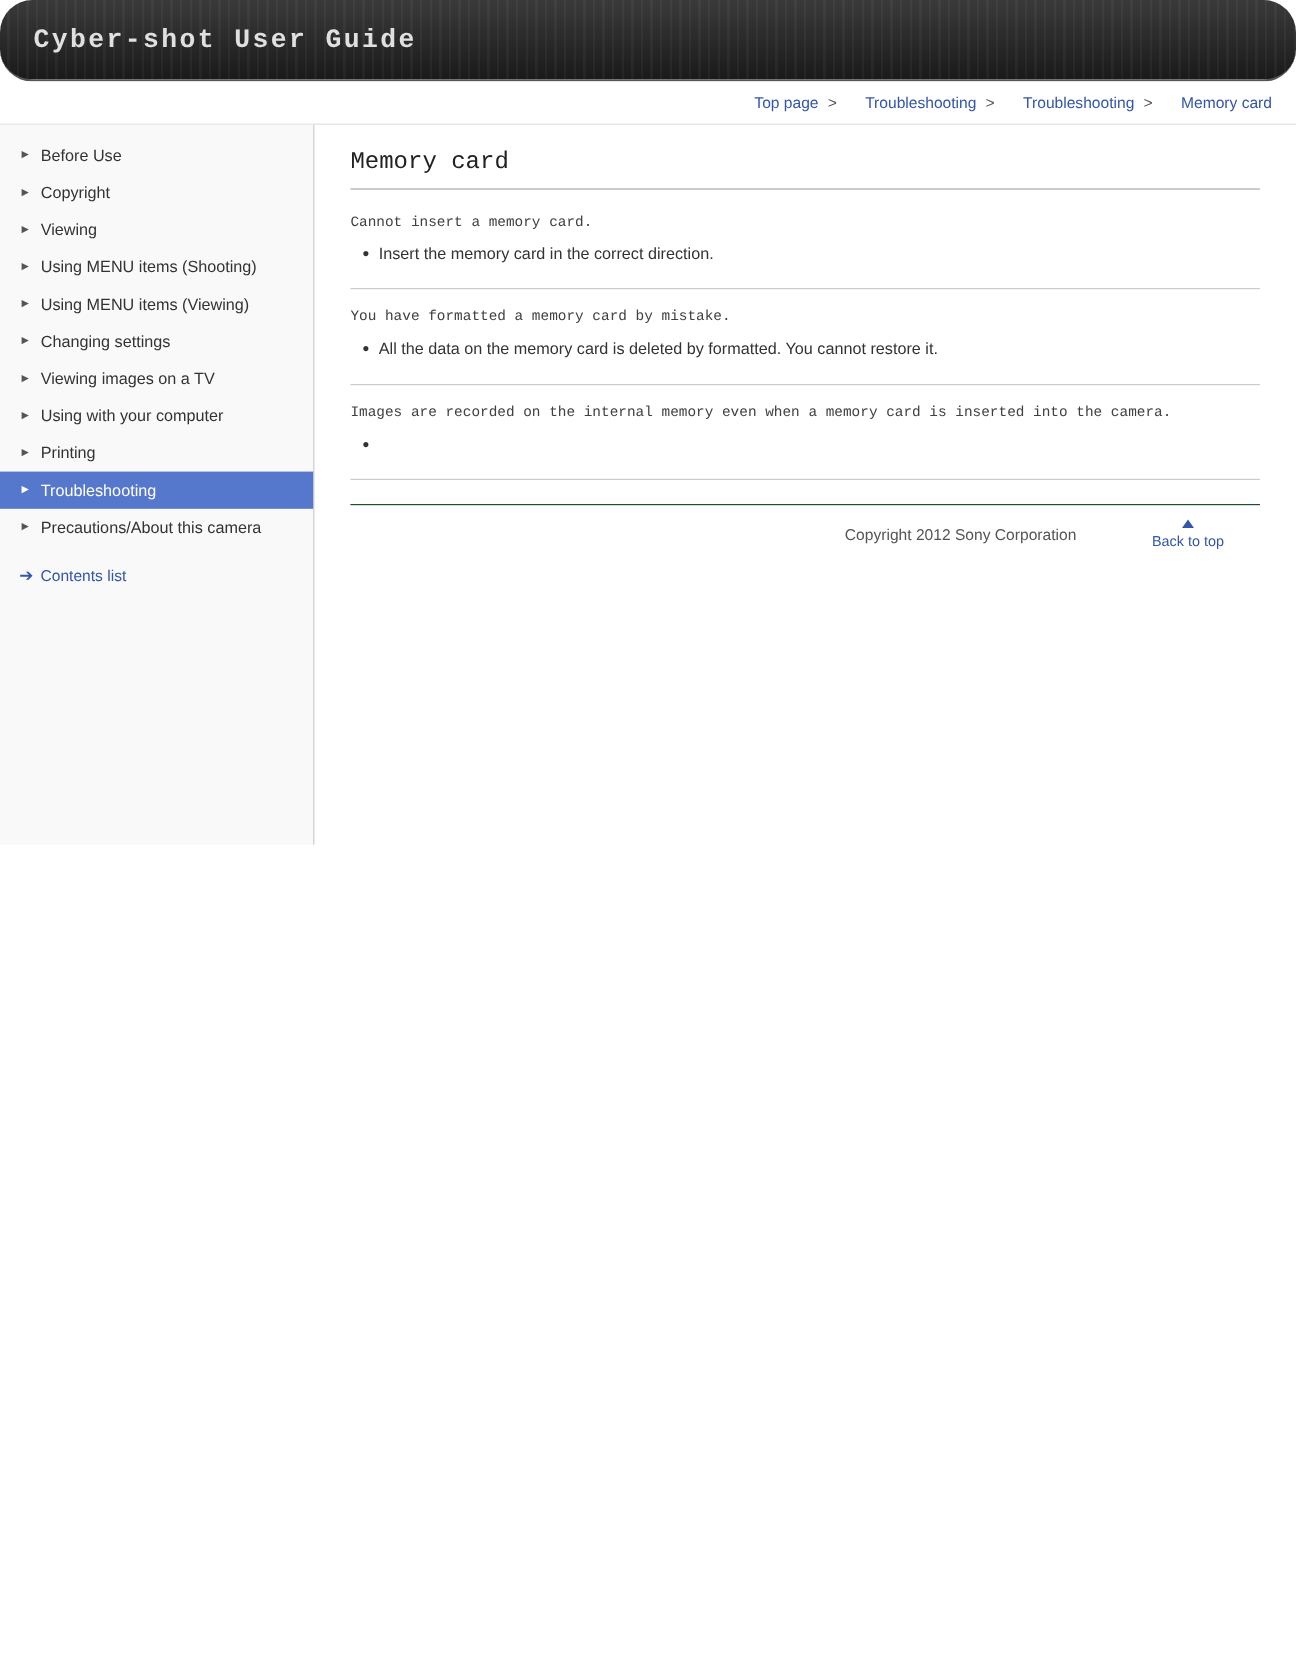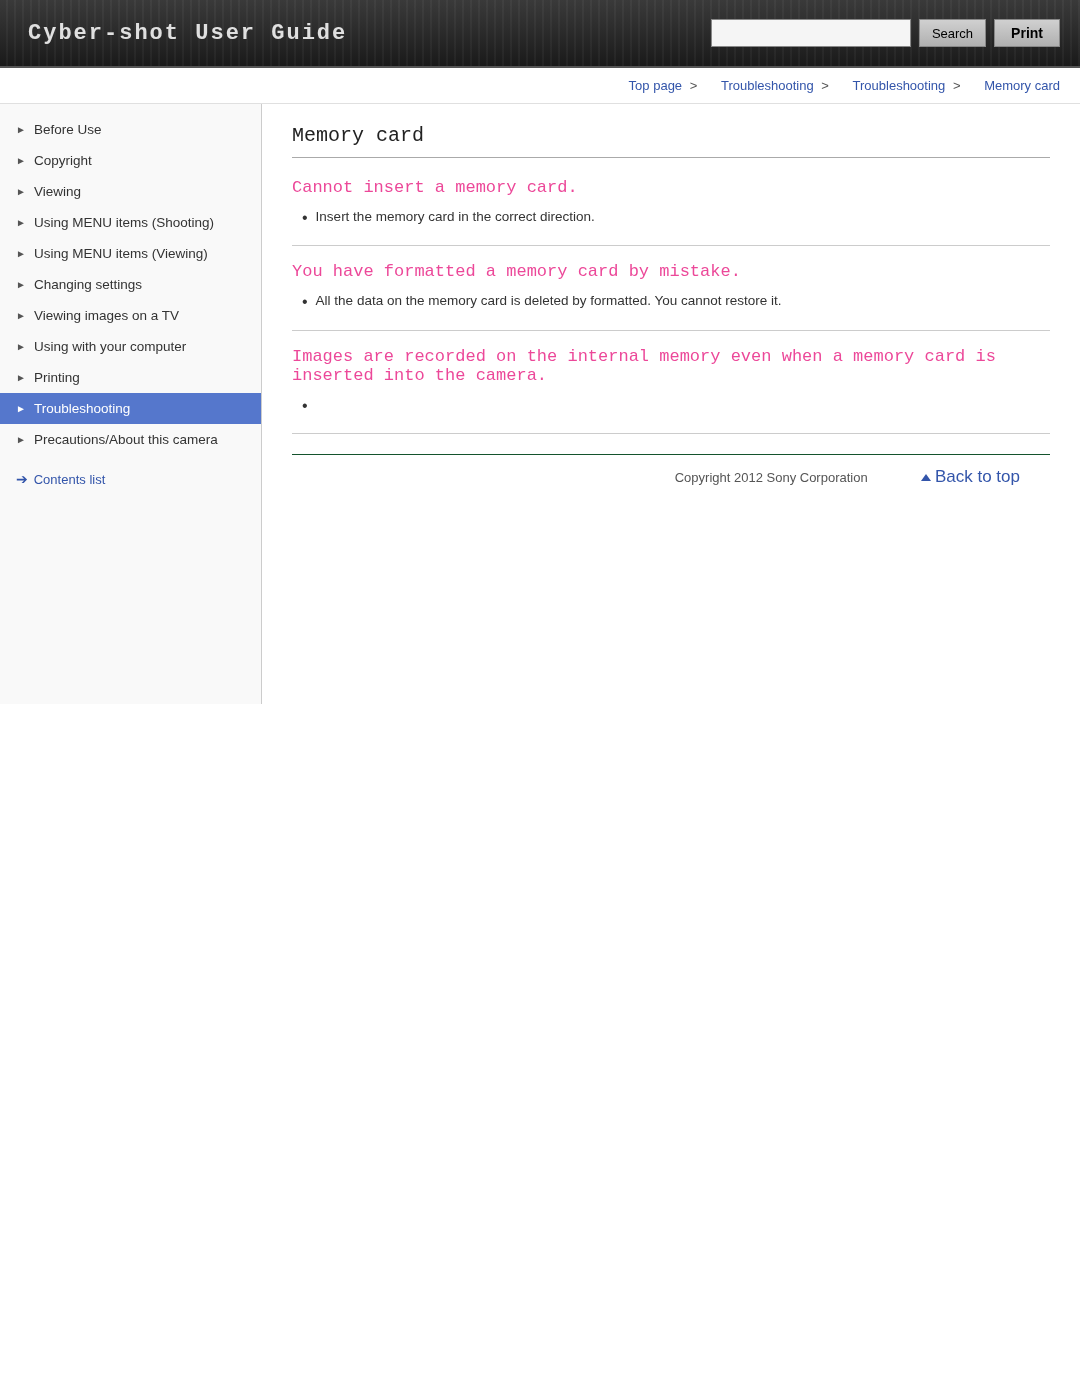--- a/index.html
+++ b/index.html
@@ -14,20 +14,21 @@
     
     .header {
       background: linear-gradient(to bottom, #3a3a3a, #1a1a1a);
       padding: 0;
       display: flex;
       align-items: center;
       justify-content: space-between;
       height: 68px;
       border-bottom: 2px solid #555;
       position: relative;
+      border-radius: 27px;
     }
 
     .header-stripes {
       position: absolute;
       top: 0; left: 0; right: 0; bottom: 0;
       background-image: repeating-linear-gradient(
         90deg,
         transparent,
         transparent 6px,
         rgba(255,255,255,0.04) 6px,
@@ -172,25 +173,25 @@
       color: #222;
     }
 
     .title-divider {
       border: none;
       border-top: 1px solid #aaa;
       margin-bottom: 20px;
     }
 
     .section-heading {
-      font-size: 17px;
+      font-size: 12px;
       font-family: 'Courier New', monospace;
       font-weight: normal;
       margin-bottom: 10px;
-      color: #ec4899;
+      color: #404040;
     }
 
     .section-divider {
       border: none;
       border-top: 1px solid #ccc;
       margin: 16px 0;
     }
 
     .bullet-item {
       display: flex;
@@ -227,49 +228,45 @@
     }
 
     .copyright {
       font-size: 13px;
       color: #555;
       text-align: center;
       flex: 1;
     }
 
     .back-to-top {
-      font-size: 17px;
+      font-size: 12px;
       color: #3355aa;
       text-decoration: none;
       display: flex;
       align-items: center;
       gap: 4px;
       cursor: pointer;
+      flex-direction: column;
     }
 
     .triangle-up {
       width: 0;
       height: 0;
       border-left: 5px solid transparent;
       border-right: 5px solid transparent;
       border-bottom: 7px solid #3355aa;
       display: inline-block;
     }
   </style>
 </head>
 <body>
 
 <header class="header">
   <div class="header-stripes"></div>
   <div class="header-title">Cyber-shot User Guide</div>
-  <div class="header-right">
-    <input class="search-input" type="text" placeholder="" style="">
-    <button class="search-button">Search</button>
-    <button class="print-button">Print</button>
-  </div>
 </header>
 
 <nav class="breadcrumb-bar">
   <a href="#">Top page</a>
   <span> &gt; </span>
   <a href="#">Troubleshooting</a>
   <span> &gt; </span>
   <a href="#">Troubleshooting</a>
   <span> &gt; </span>
   <a href="#">Memory card</a>

